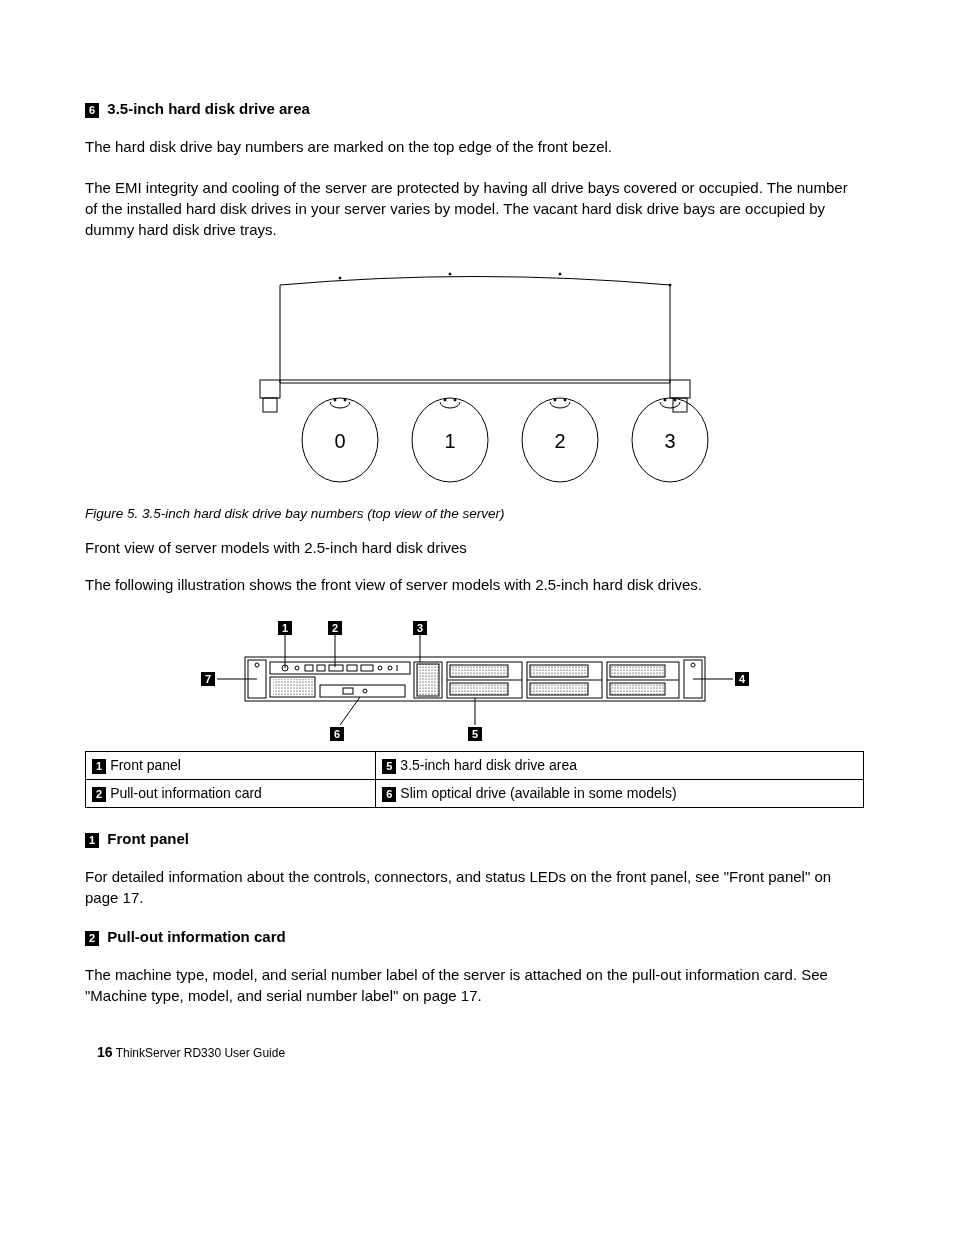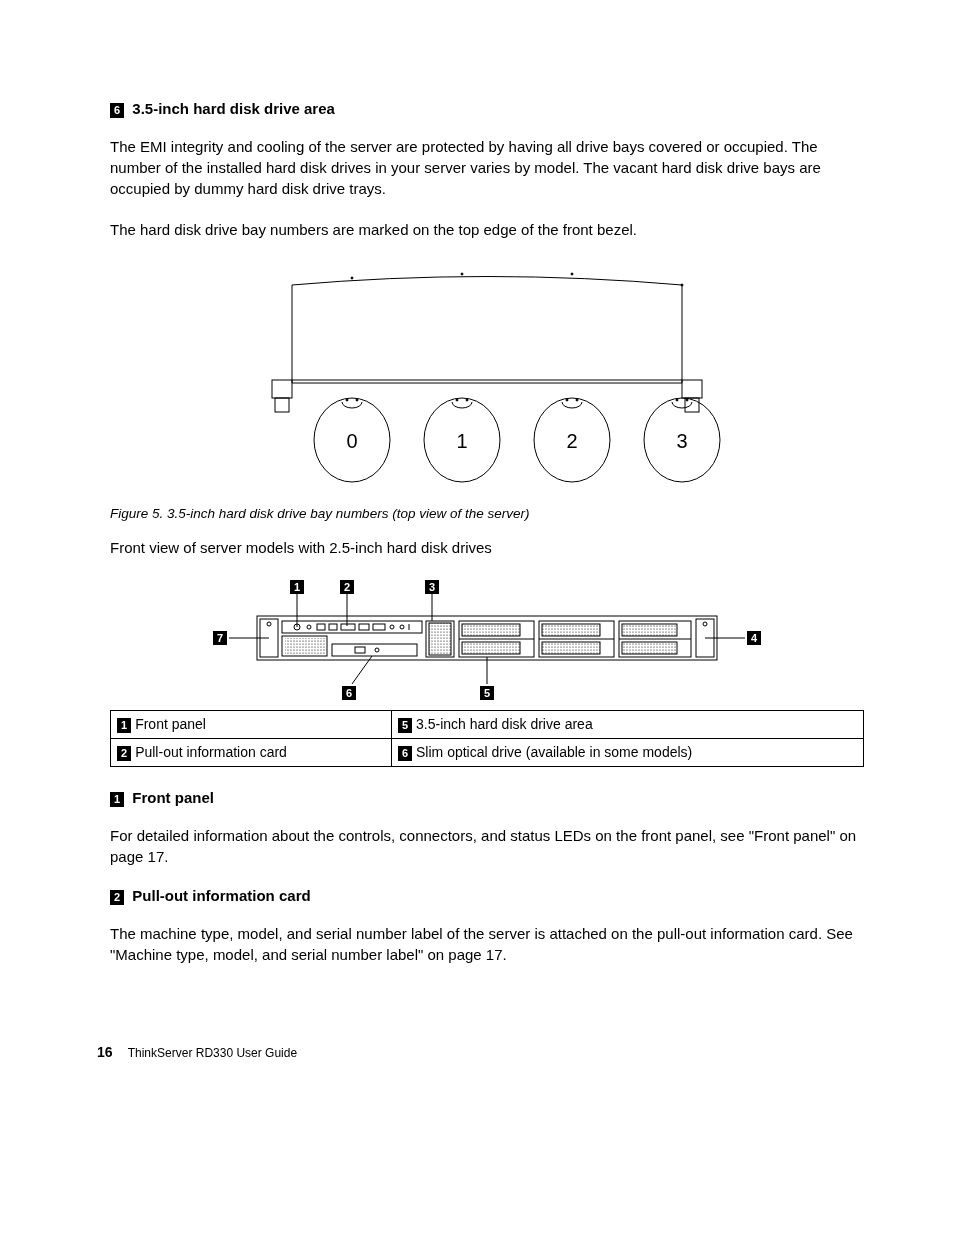--- a/index.html
+++ b/index.html
@@ -6,21 +6,21 @@
     margin: 0;
     padding: 0;
     font-family: Arial, Helvetica, sans-serif;
     background: #fff;
     color: #000;
   }
   .page {
     width: 954px;
     height: 1115px;
     box-sizing: border-box;
-    padding: 100px 90px 40px 110px;
+    padding: 100px 90px 40px 85px;
     position: relative;
   }
   .callout-num {
     display: inline-block;
     background: #000;
     color: #fff;
     font-size: 11px;
     font-weight: bold;
     padding: 1px 4px;
     line-height: 13px;
@@ -64,36 +64,35 @@
   }
   .footer {
     position: absolute;
     bottom: 55px;
     left: 97px;
     font-size: 12px;
   }
   .footer .pagenum {
     font-weight: bold;
     font-size: 14px;
-    margin-right: 12px;
   }
   svg text { font-family: Arial, Helvetica, sans-serif; }
 </style>
 </head>
 <body>
 
 <div class="page">
 
   <p class="section-title">
     <span class="callout-num">6</span>
     <span>3.5-inch hard disk drive area</span>
   </p>
 
+  <p class="para">The hard disk drive bay numbers are marked on the top edge of the front bezel.</p>
   <p class="para">The EMI integrity and cooling of the server are protected by having all drive bays covered or occupied. The number of the installed hard disk drives in your server varies by model. The vacant hard disk drive bays are occupied by dummy hard disk drive trays.</p>
-  <p class="para">The hard disk drive bay numbers are marked on the top edge of the front bezel.</p>
 
   <svg class="figure-box" width="520" height="240" viewBox="0 0 520 240">
 
     <path d="M 65 25 Q 260 8 455 25 L 455 123 L 65 123 Z" fill="none" stroke="#000" stroke-width="1"></path>
     <line x1="65" y1="120" x2="455" y2="120" stroke="#000"></line>
 
     <rect x="45" y="120" width="20" height="18" fill="none" stroke="#000"></rect>
     <rect x="48" y="138" width="14" height="14" fill="none" stroke="#000"></rect>
     <rect x="455" y="120" width="20" height="18" fill="none" stroke="#000"></rect>
     <rect x="458" y="138" width="14" height="14" fill="none" stroke="#000"></rect>
@@ -123,20 +122,21 @@
       <circle cx="455" cy="25" r="1" fill="#000"></circle>
     </g>
     <text x="125" y="188" text-anchor="middle" font-size="20">0</text>
     <text x="235" y="188" text-anchor="middle" font-size="20">1</text>
     <text x="345" y="188" text-anchor="middle" font-size="20">2</text>
     <text x="455" y="188" text-anchor="middle" font-size="20">3</text>
   </svg>
   <p class="fig-caption">Figure 5.  3.5-inch hard disk drive bay numbers (top view of the server)</p>
 
   <p class="subhead">Front view of server models with 2.5-inch hard disk drives</p>
+  <p class="para">The following illustration shows the front view of server models with 2.5-inch hard disk drives.</p>
 
   <svg class="figure-box" width="580" height="130" viewBox="0 0 580 130">
     <rect x="60" y="42" width="460" height="44" fill="none" stroke="#000"></rect>
 
     <rect x="63" y="45" width="18" height="38" fill="none" stroke="#000"></rect>
     <circle cx="72" cy="50" r="2" fill="none" stroke="#000"></circle>
 
     <rect x="499" y="45" width="18" height="38" fill="none" stroke="#000"></rect>
     <circle cx="508" cy="50" r="2" fill="none" stroke="#000"></circle>
 

